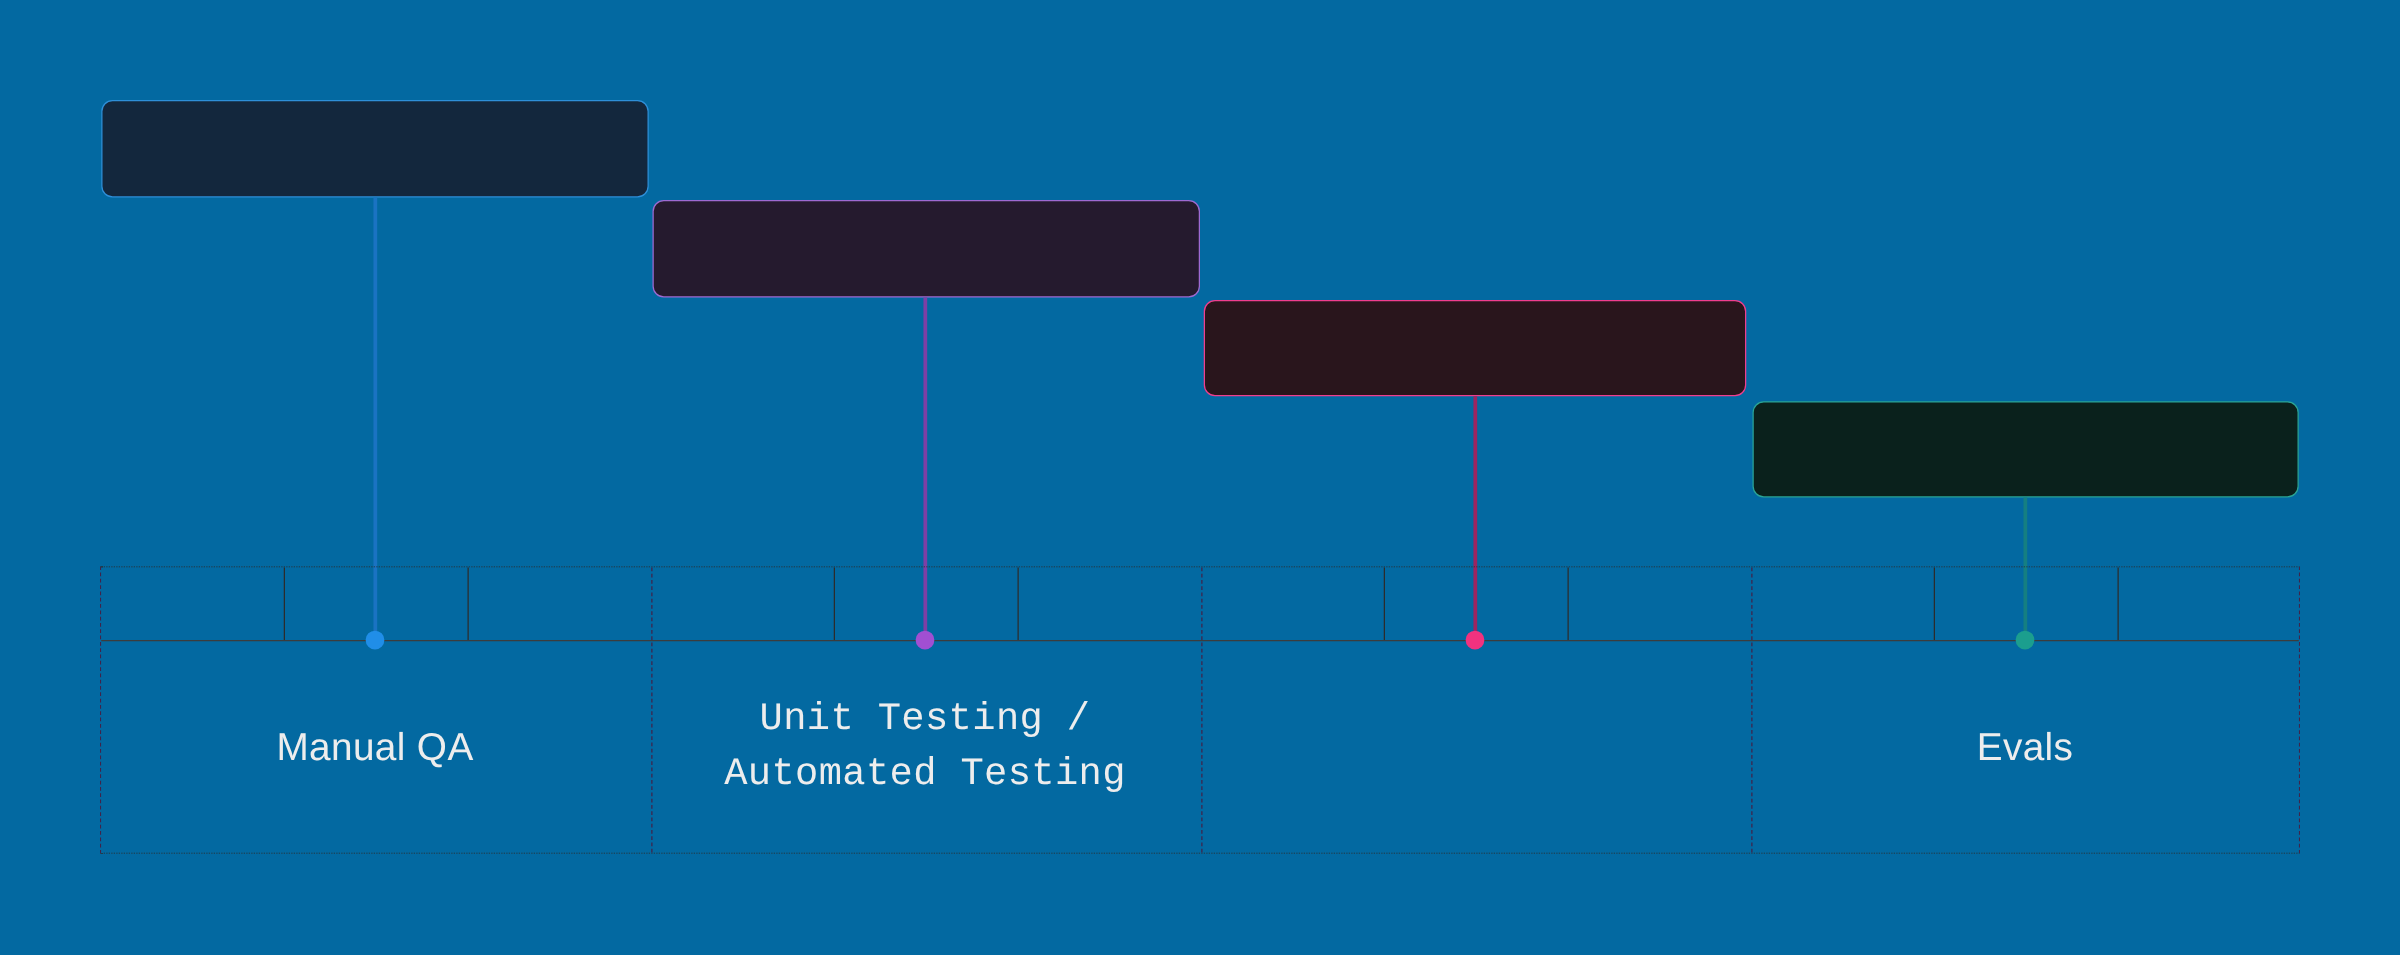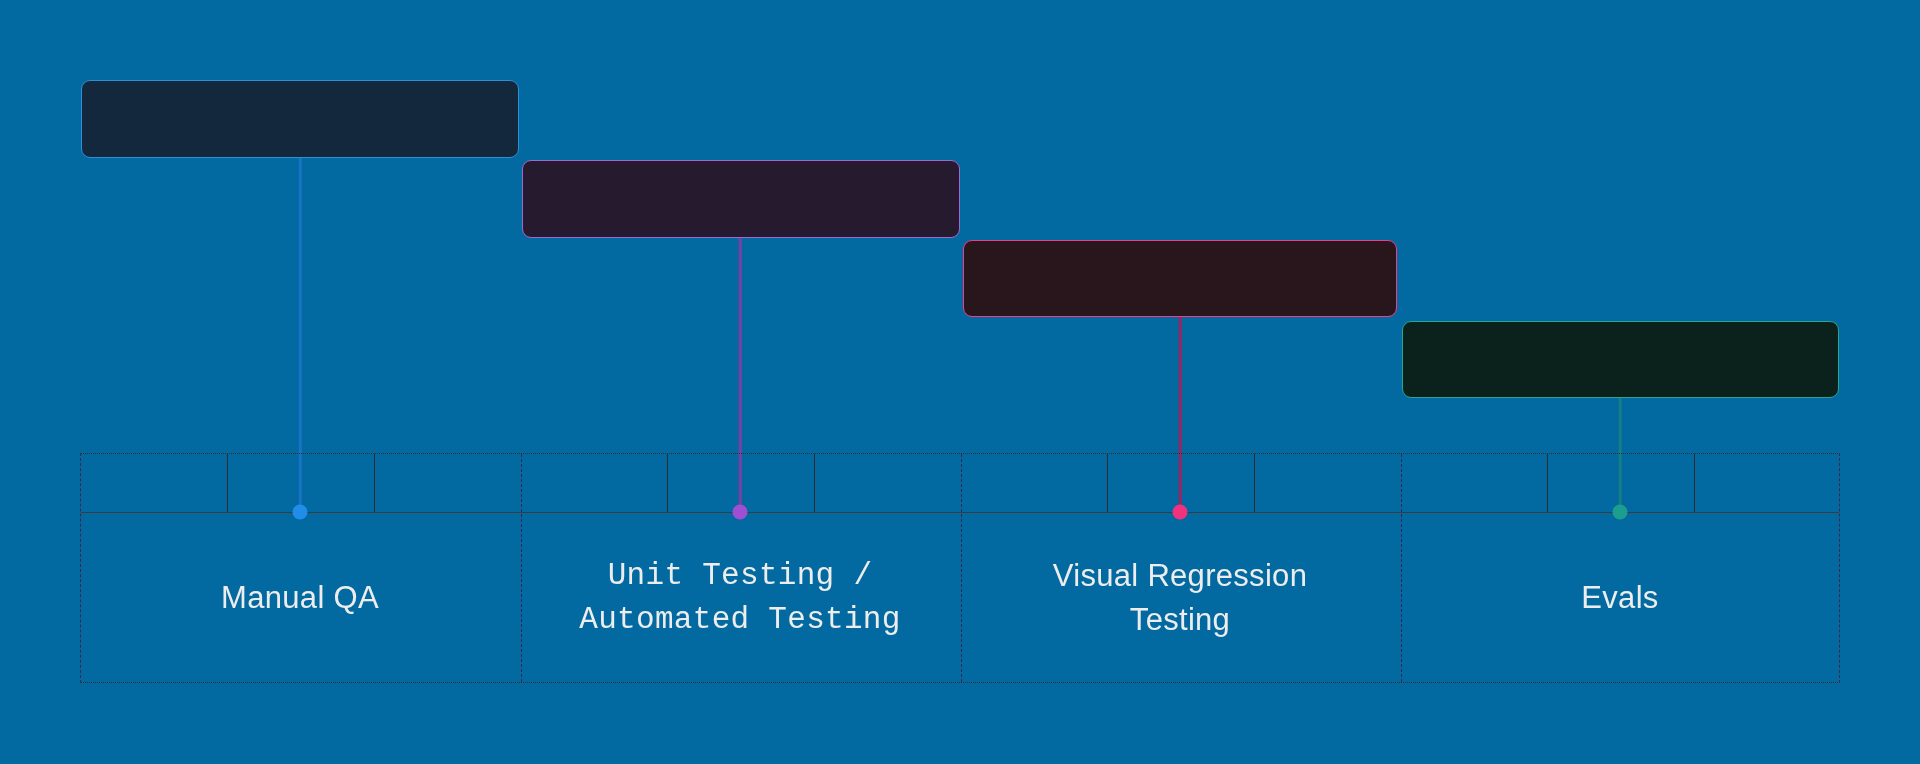--- a/index.html
+++ b/index.html
@@ -124,22 +124,18 @@
   </div>
 
   <div class="stage-label" style="left:80px;">
     <span>Manual QA</span>
 
   </div>
   <div class="stage-label" style="left:520px;font-family:Liberation Mono, monospace;">
     <span>Unit Testing /</span>
     <span>Automated Testing</span>
   </div>
-  <div class="stage-label" style="left:960px;">
-    <span>Visual Regression</span>
-    <span>Testing</span>
-  </div>
   <div class="stage-label" style="left:1400px;">
     <span>Evals</span>
 
   </div>
 
 </div>
 
 </body></html>

